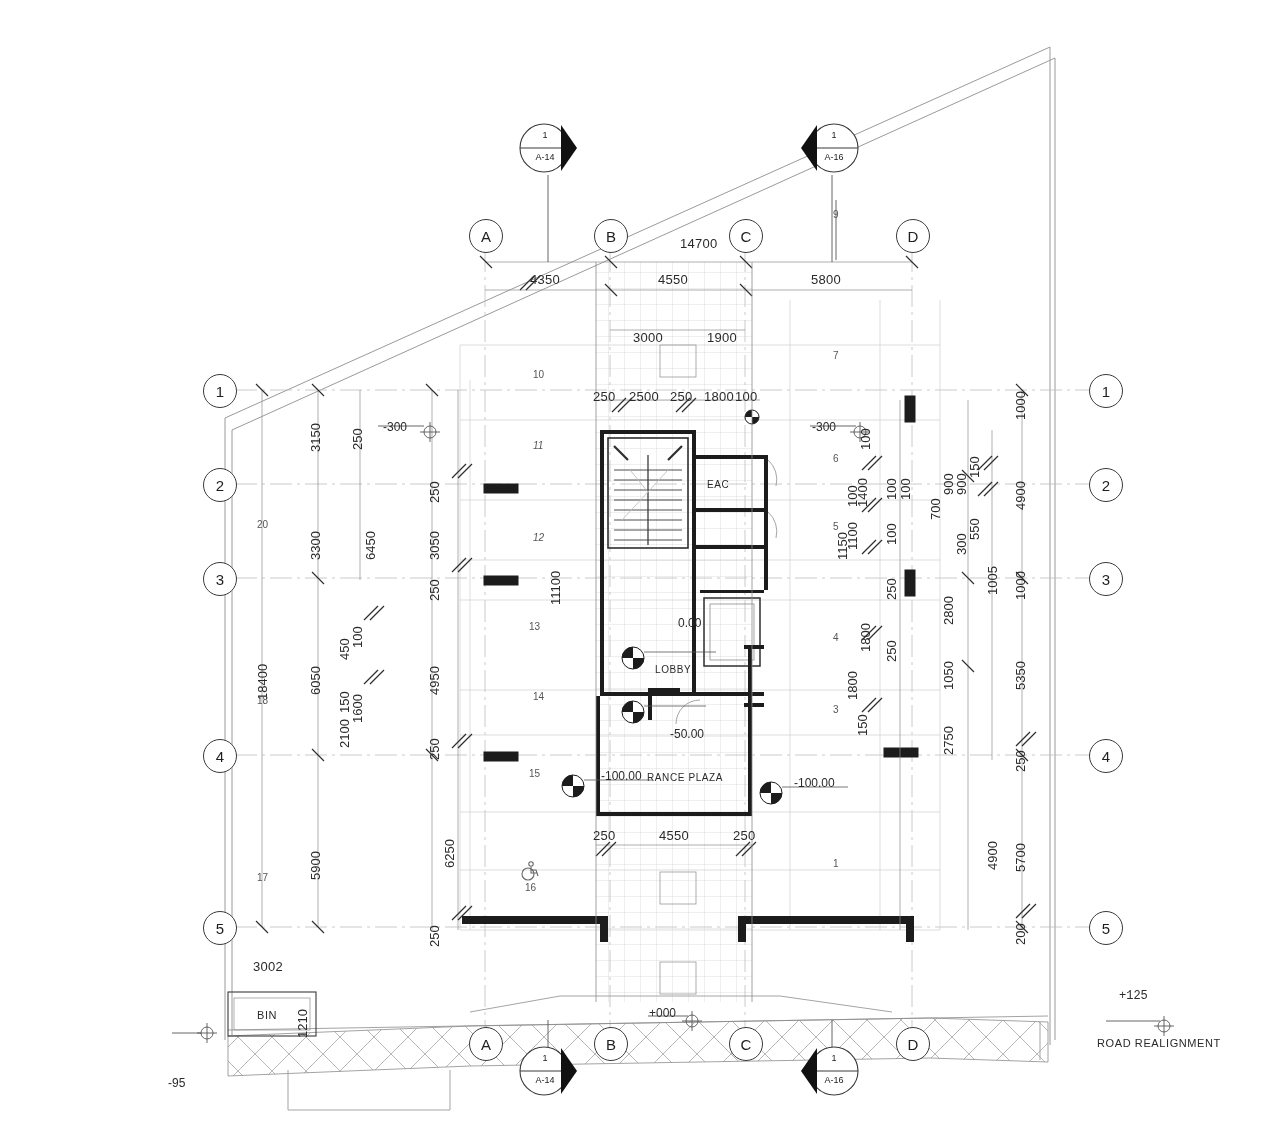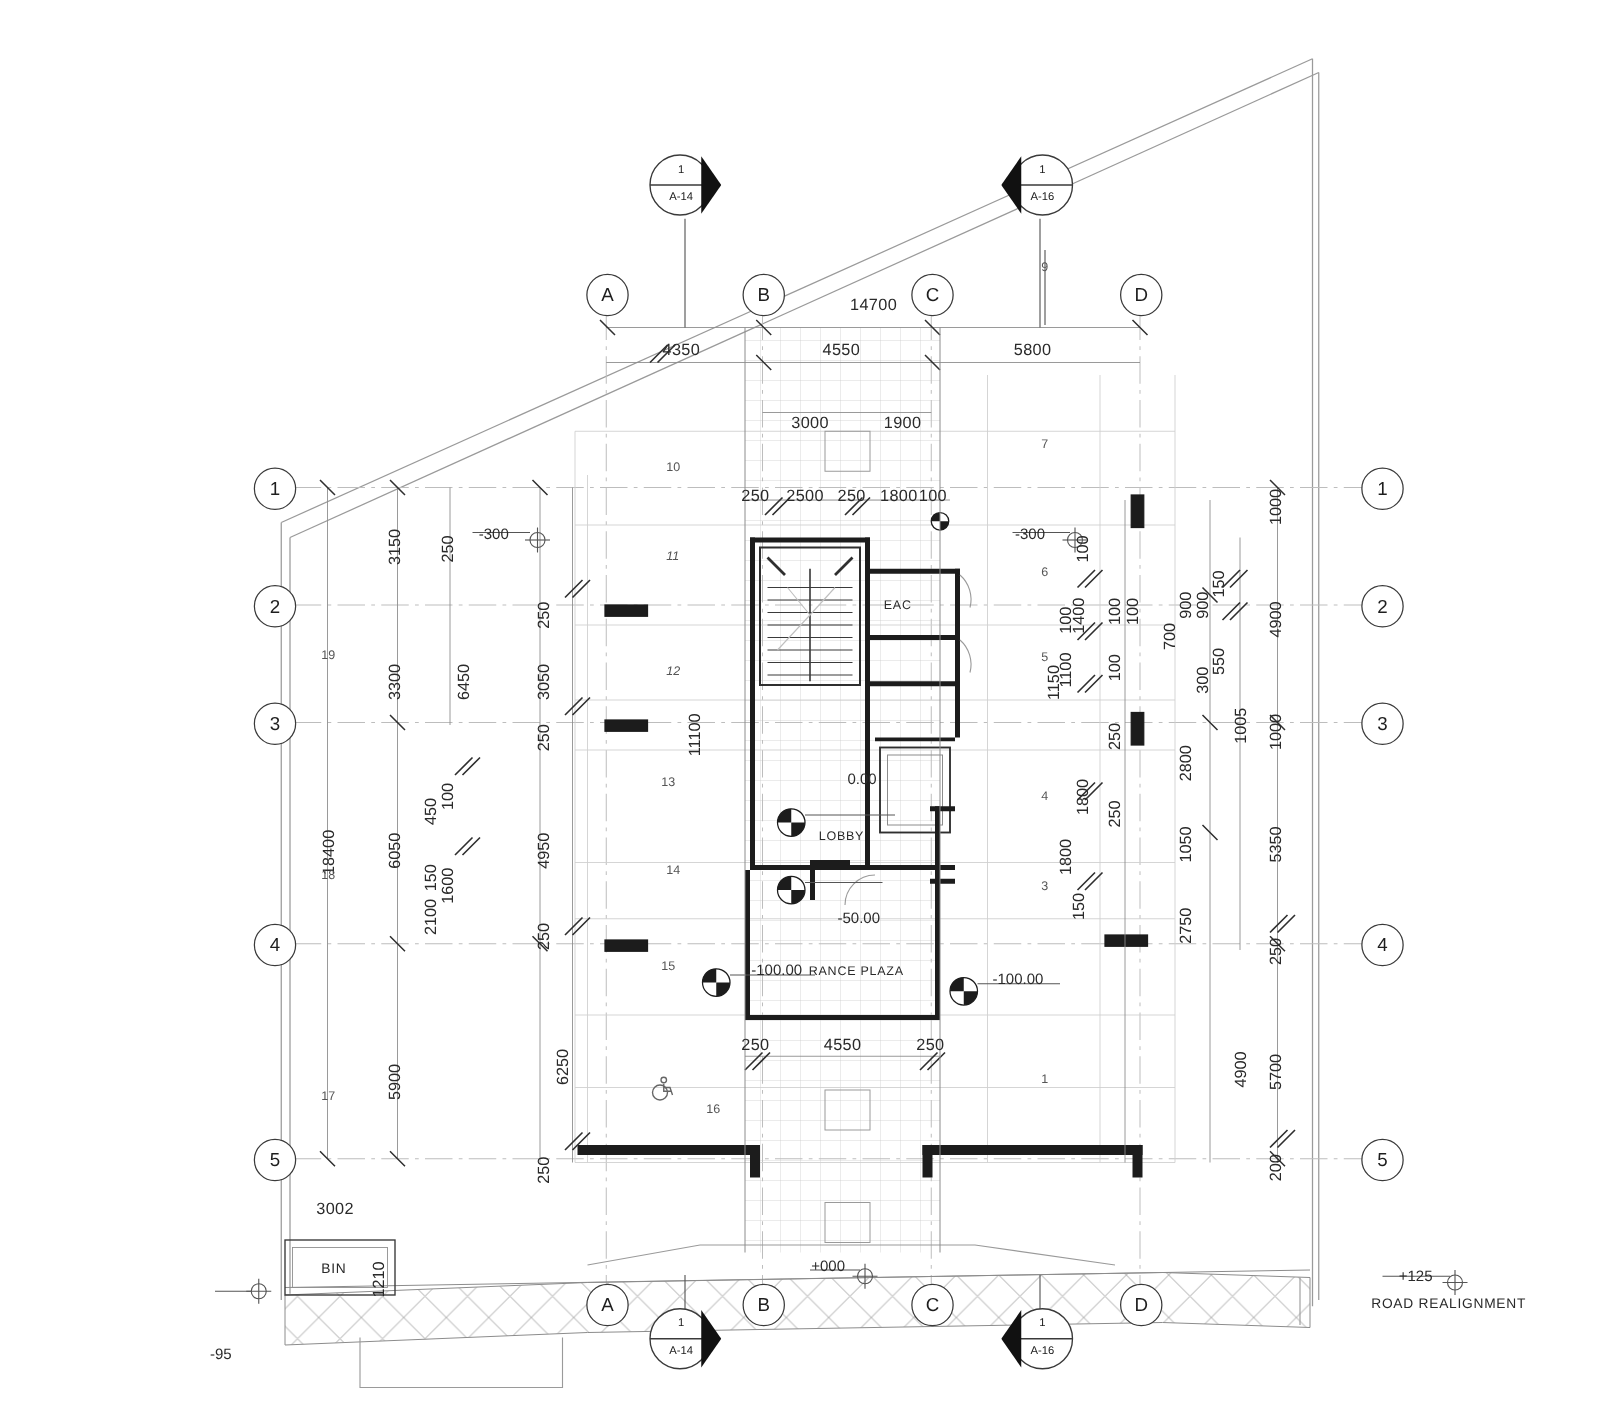--- a/index.html
+++ b/index.html
@@ -469,46 +469,46 @@
 <div class="lbl dim-v" style="left:1013px;top:772px;">250</div>
 <div class="lbl dim-v" style="left:1013px;top:872px;">5700</div>
 <div class="lbl dim-v" style="left:1013px;top:945px;">200</div>
 
 <div class="lbl tag" style="left:533px;top:369px;">10</div>
 <div class="lbl tag" style="left:533px;top:440px;font-style:italic;">11</div>
 <div class="lbl tag" style="left:533px;top:532px;font-style:italic;">12</div>
 <div class="lbl tag" style="left:529px;top:621px;">13</div>
 <div class="lbl tag" style="left:533px;top:691px;">14</div>
 <div class="lbl tag" style="left:529px;top:768px;">15</div>
-<div class="lbl tag" style="left:525px;top:882px;margin-left:40px;">16</div>
+<div class="lbl tag" style="left:525px;top:882px;">16</div>
 
 <div class="lbl tag" style="left:833px;top:858px;">1</div>
 <div class="lbl tag" style="left:833px;top:704px;">3</div>
 <div class="lbl tag" style="left:833px;top:632px;">4</div>
 <div class="lbl tag" style="left:833px;top:521px;">5</div>
 <div class="lbl tag" style="left:833px;top:453px;">6</div>
 <div class="lbl tag" style="left:833px;top:350px;">7</div>
 <div class="lbl tag" style="left:833px;top:209px;">9</div>
 
-<div class="lbl tag" style="left:257px;top:519px;">19</div>
+<div class="lbl tag" style="left:257px;top:519px;">20</div>
 <div class="lbl tag" style="left:257px;top:695px;">18</div>
 <div class="lbl tag" style="left:257px;top:872px;">17</div>
 
 <div class="lbl room" style="left:707px;top:479px;">EAC</div>
 <div class="lbl room" style="left:655px;top:664px;">LOBBY</div>
 <div class="lbl room" style="left:647px;top:772px;">RANCE PLAZA</div>
 <div class="lbl room" style="left:257px;top:1009px;font-size:11px;">BIN</div>
 <div class="lbl room" style="left:1097px;top:1037px;font-size:11px;">ROAD REALIGNMENT</div>
 
 <div class="lbl lvl" style="left:383px;top:420px;">-300</div>
 <div class="lbl lvl" style="left:812px;top:420px;">-300</div>
 <div class="lbl lvl" style="left:678px;top:616px;">0.00</div>
 <div class="lbl lvl" style="left:670px;top:727px;">-50.00</div>
 <div class="lbl lvl" style="left:601px;top:769px;">-100.00</div>
 <div class="lbl lvl" style="left:794px;top:776px;">-100.00</div>
 <div class="lbl lvl" style="left:649px;top:1006px;">+000</div>
-<div class="lbl lvl" style="left:1119px;top:1014px;">+125</div>
+<div class="lbl lvl" style="left:1119px;top:989px;font-family:Liberation Mono, monospace;">+125</div>
 <div class="lbl lvl" style="left:168px;top:1076px;">-95</div>
 
 <div class="lbl dim" style="left:253px;top:959px;">3002</div>
 <div class="lbl dim-v" style="left:295px;top:1038px;">1210</div>
 
 </div>
 
 </body></html>

